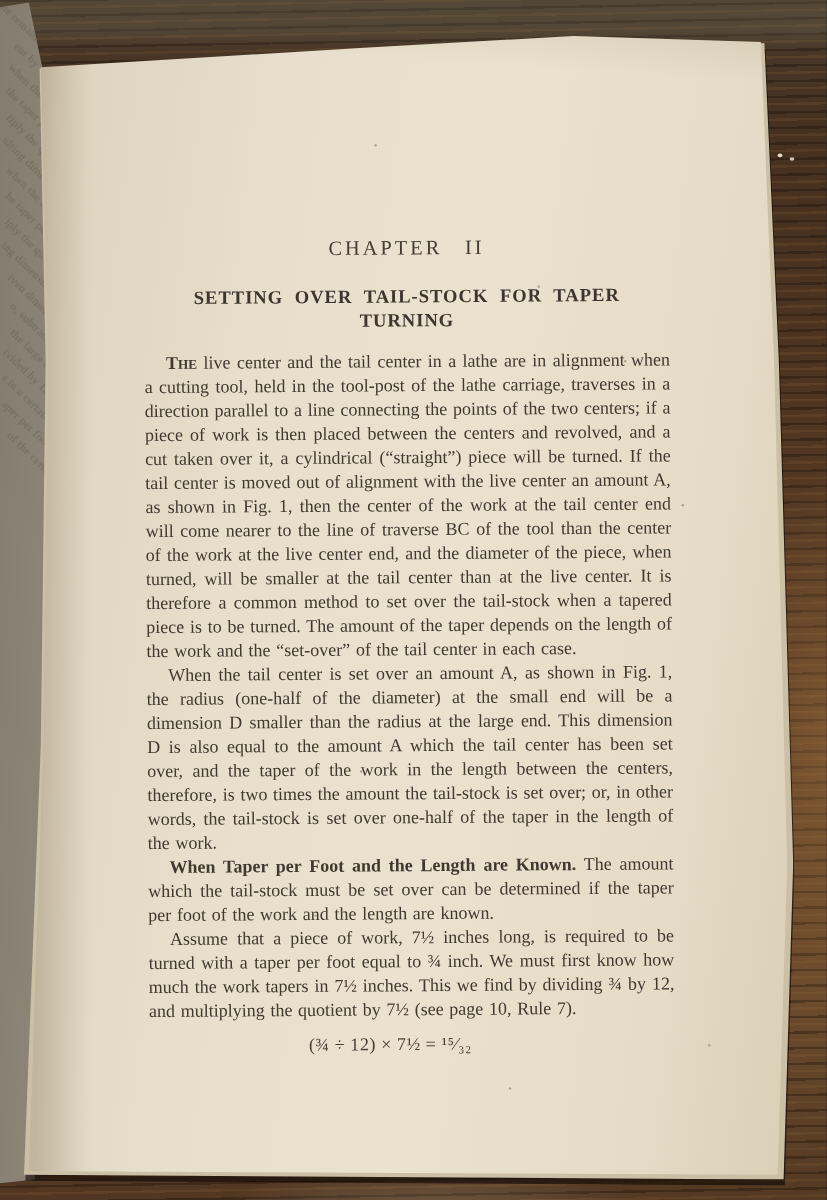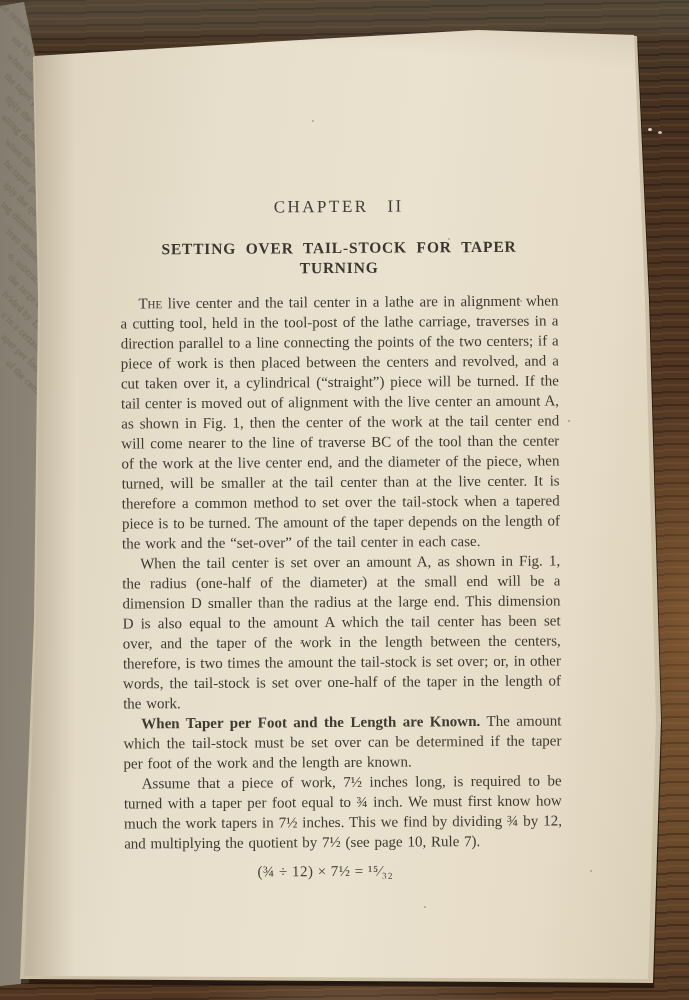--- a/index.html
+++ b/index.html
@@ -53,21 +53,21 @@
   
   .content{position:absolute;left:122px;top:196px;width:438px;color:#3f3930;
     transform:rotate(-0.4deg);}
   .chapter{margin:0;text-align:center;font-size:17px;font-weight:400;line-height:22px;
     letter-spacing:2.5px;word-spacing:12px;color:#433d35;}
   .booktitle{margin:20px 0 0 0;text-align:center;font-size:15.5px;font-weight:700;
     line-height:20px;letter-spacing:.8px;word-spacing:5px;color:#3c362e;}
   .body-text{margin-top:14px;}
   .para{margin:0;font-size:15px;line-height:20px;text-align:justify;text-indent:18px;
     word-spacing:1px;}
-  .lead-sc{font-variant:small-caps;}
+  .lead-sc{font-variant:small-caps;font-weight:bold;}
   .lead-bold{font-weight:700;}
   .formula{margin-top:11px;text-align:center;font-size:15px;letter-spacing:.5px;
     transform:translateX(-18px);color:#453f36;}
 </style>
 </head>
 <body>
 
 <div class="scene">
 
   <div class="wood"></div>

